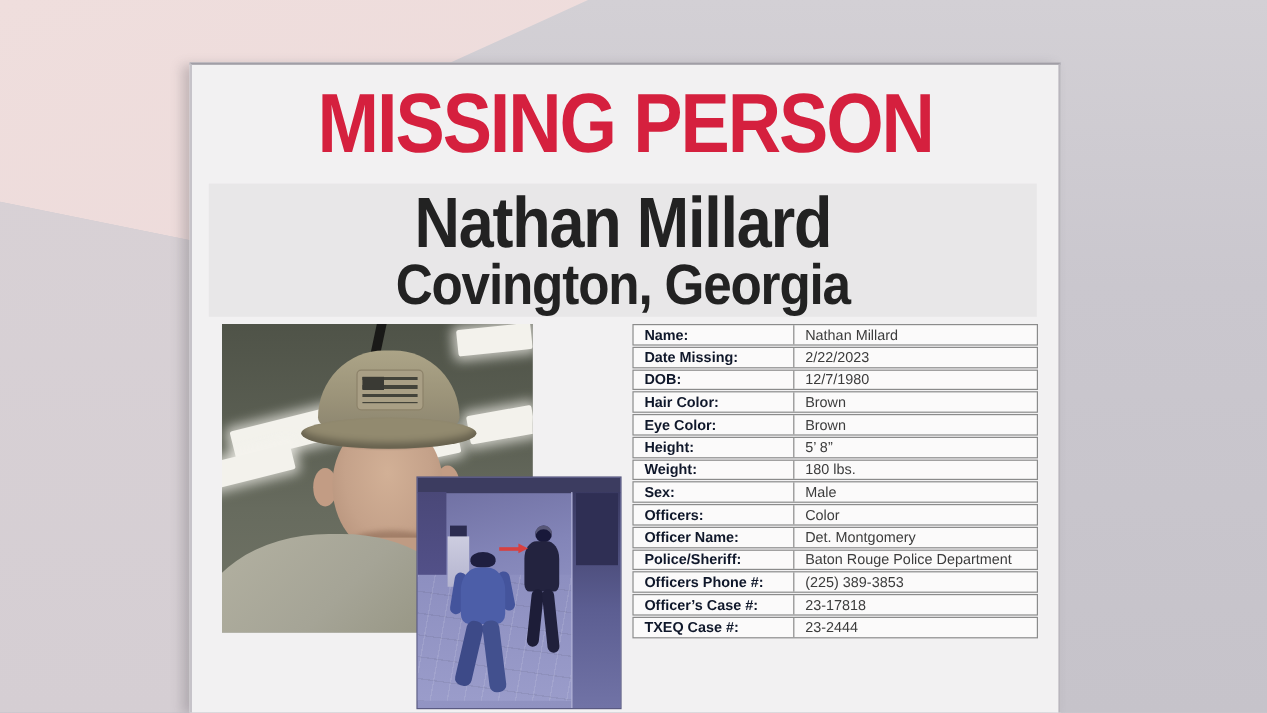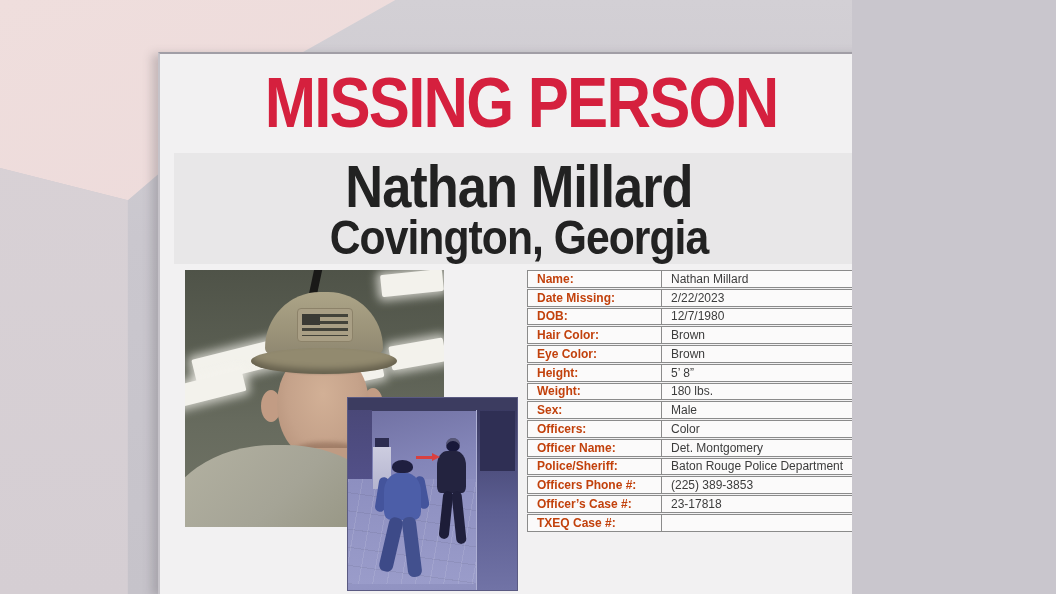--- a/index.html
+++ b/index.html
@@ -1,18 +1,18 @@
 <!DOCTYPE html>
 <html><head>
 <meta charset="utf-8">
 <style>
   * { margin:0; padding:0; box-sizing:border-box; }
   html,body { width:1056px; height:594px; overflow:hidden; background:#c9c6cd;
               font-family:"Liberation Sans", sans-serif; }
-  .stage { position:relative; width:852px; height:594px; overflow:hidden; }
+  .stage { position:relative; width:1056px; height:594px; overflow:hidden; }
 
   
   .bg-gray { position:absolute; inset:0;
     background:linear-gradient(180deg,#d3d0d5 0%,#cac7ce 40%,#c6c3ca 100%); }
   .bg-pink { position:absolute; inset:0;
     background:linear-gradient(160deg,#efdedd 0%,#ecd9d9 60%,#e5d3d6 100%);
     clip-path:polygon(0 0, 46.4% 0, 34.9% 9.3%, 15% 33.7%, 0 28.3%); }
   .bg-lowleft { position:absolute; inset:0;
     background:linear-gradient(180deg,#d9d2d6 0%,#d5ced3 100%);
     clip-path:polygon(0 28.3%, 15% 33.7%, 15% 100%, 0 100%); }
@@ -127,21 +127,21 @@
   .red-arrow { position:absolute; left:68px; top:58px; width:17px; height:3px;
     background:#d84040; }
   .red-arrow::after { content:""; position:absolute; right:-7px; top:-3px;
     border-left:8px solid #d84040; border-top:4.5px solid transparent;
     border-bottom:4.5px solid transparent; }
 
   
   .info-table { position:absolute; left:367px; top:216px; width:338px;
     display:flex; flex-direction:column; gap:1px; }
   .trow { display:flex; height:17.76px; border:1px solid #8b8b8b; background:#fbfafa; }
-  .tcell { display:flex; align-items:center; font-size:12px; color:#c2410c;
+  .tcell { display:flex; align-items:center; font-size:12px; color:#0f172a;
     overflow:hidden; white-space:nowrap; }
   .tcell.label { width:134px; padding-left:9px; font-weight:bold;
     border-right:1px solid #8b8b8b; }
   .tcell.value { flex:1; padding-left:9px; font-weight:normal; color:#3c3c3c; }
   .trow.hl { background:#e0e42f; }
   .trow.hl .tcell.label { border-right-color:#9b9e30; }
 </style>
 </head>
 <body>
 
@@ -273,17 +273,18 @@
     <div class="tcell value">(225) 389-3853</div>
   </div>
 
   <div class="trow">
     <div class="tcell label">Officer’s Case #:</div>
     <div class="tcell value">23-17818</div>
   </div>
 
   <div class="trow">
     <div class="tcell label">TXEQ Case #:</div>
+    <div class="tcell value">23-2444</div>
   </div>
 </div>
 
   </div>
 </div>
 
 </body></html>

